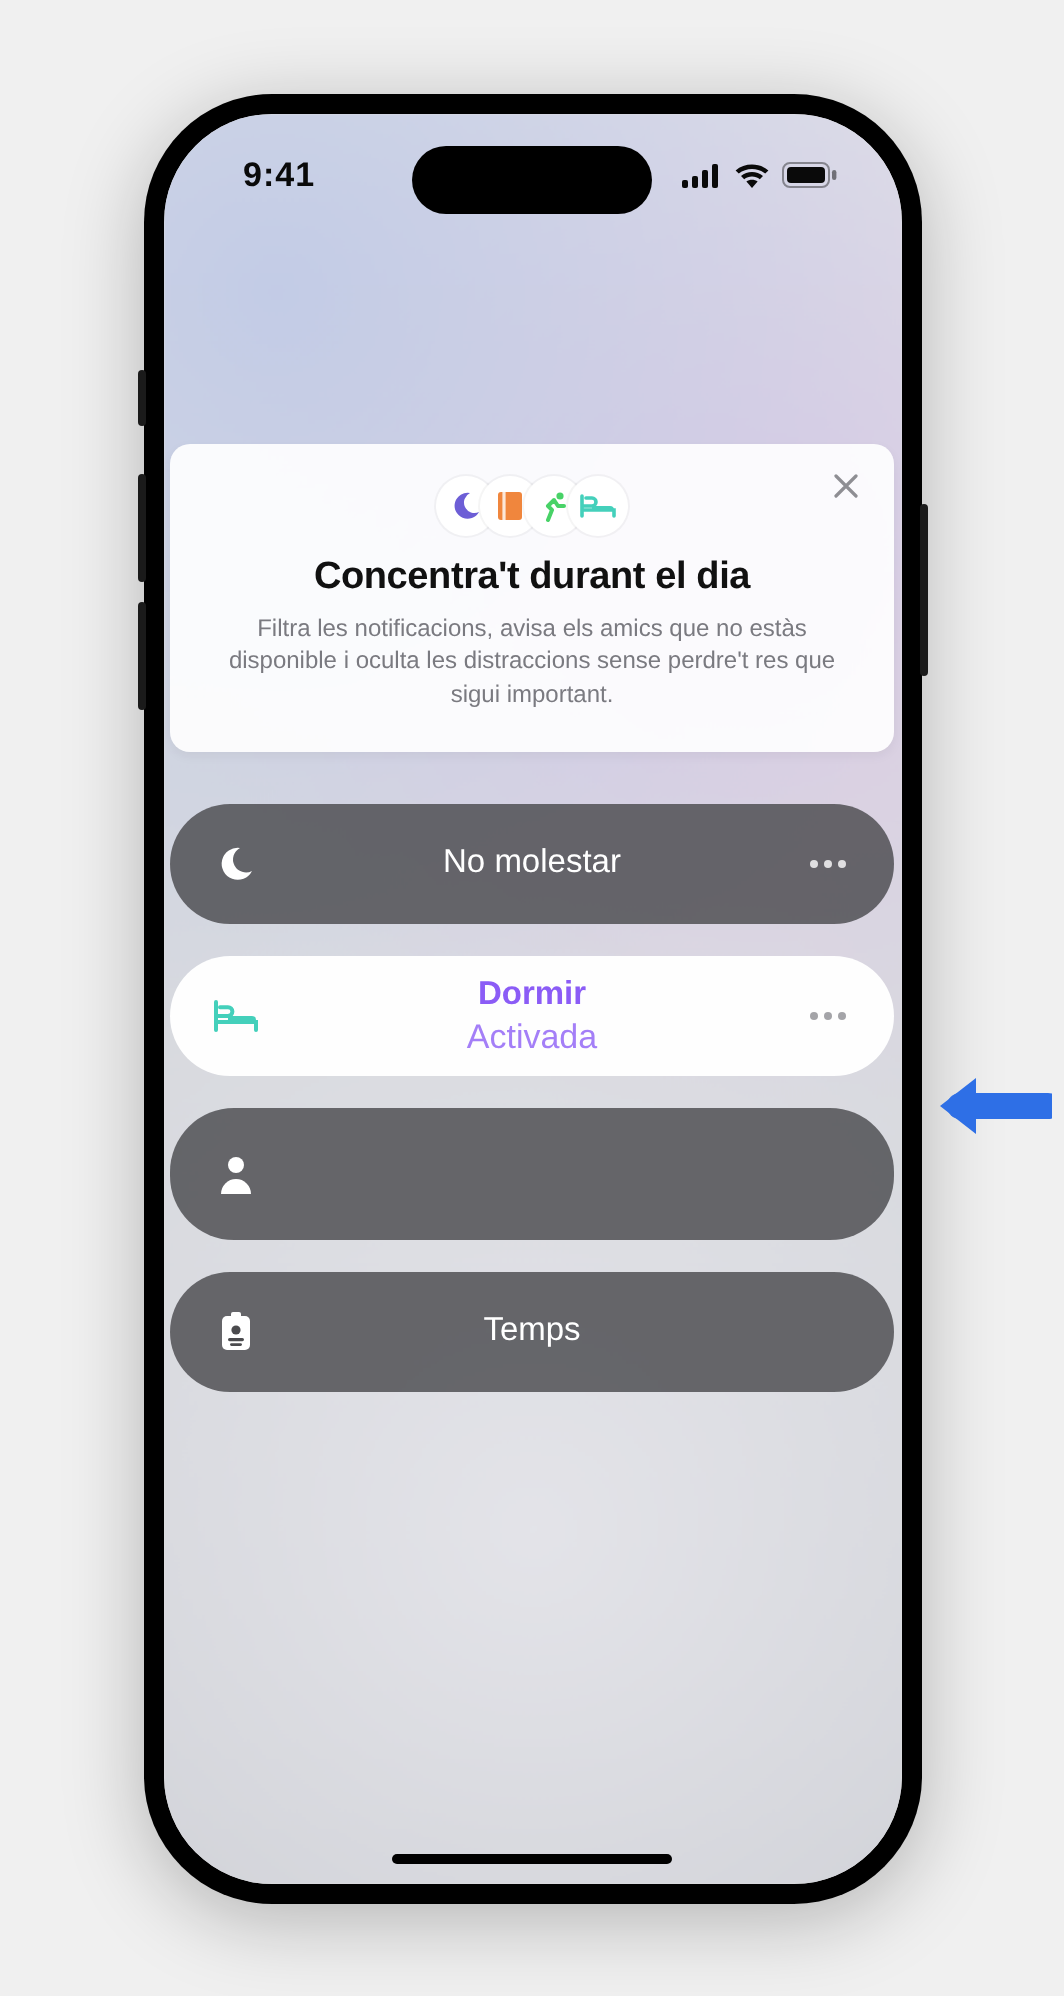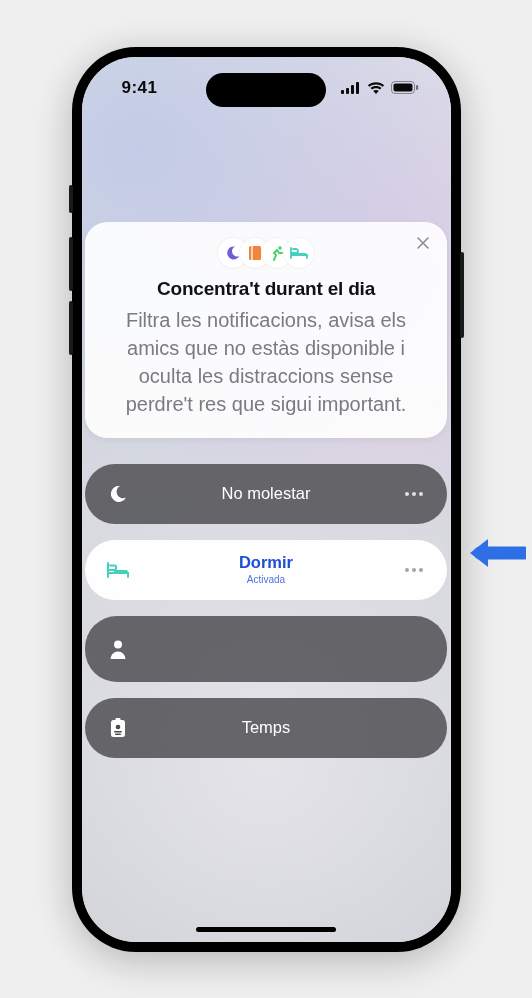--- a/index.html
+++ b/index.html
@@ -72,21 +72,21 @@
       position: absolute; inset: 0;
       padding: 165px 20px 0;
       display: flex; flex-direction: column;
       align-items: center;
     }
 
     
     .intro-card {
       width: 362px;
       background: rgba(255,255,255,.9);
-      border-radius: 22px;
+      border-radius: 10px;
       padding: 16px 22px 20px;
       position: relative;
       text-align: center;
       box-shadow: 0 2px 6px rgba(0,0,0,.05);
     }
     .intro-close {
       position: absolute; top:12px; right:14px;
       width: 20px; height: 20px;
       color: #8e8e93; font-size: 17px; line-height:20px;
       cursor: pointer;
@@ -101,21 +101,21 @@
       display: inline-flex; align-items: center; justify-content: center;
       margin: 0 -4px;
       box-shadow: 0 0 0 1px rgba(0,0,0,.04);
     }
     .intro-title {
       font-size: 19px; font-weight: 700; color: #111;
       margin-bottom: 6px;
       letter-spacing: -.2px;
     }
     .intro-desc {
-      font-size: 20px; color: #7a7a80; line-height: 1.4;
+      font-size: 12px; color: #7a7a80; line-height: 1.4;
       padding: 0 2px;
     }
 
     .focus-list {
       margin-top: 26px;
       width: 362px;
       display: flex; flex-direction: column;
       gap: 16px;
       justify-content: flex-end;
     }
@@ -127,33 +127,33 @@
       padding: 0 20px;
       cursor: pointer;
     }
     .focus-item.tall { height: 66px; }
     .focus-item.dark {
       background: rgba(75,75,78,.82);
       color: #fff;
     }
     .focus-item.light {
       background: rgba(255,255,255,.96);
-      color: #1d4ed8;
+      color: #8b5cf6;
     }
     .focus-icon {
       width: 26px; display:flex; align-items:center; justify-content:center;
     }
     .focus-labels {
       flex: 1;
       text-align: center;
       line-height: 1.15;
     }
     .focus-title { font-size: 16.5px; font-weight: 500; }
     .focus-item.light .focus-title { font-weight: 600; }
-    .focus-sub { font-size: 10px; opacity: .78; margin-top:2px; }
+    .focus-sub { font-size: 17px; opacity: .78; margin-top:2px; }
     .focus-item.dark .focus-sub { color: rgba(255,255,255,.78); }
     .focus-more {
       width: 26px; display:flex; justify-content:center;
       font-size: 20px; letter-spacing: 1px;
       opacity: .8;
     }
     .focus-item.dark .focus-more { color: #fff; }
     .focus-item.light .focus-more { color: #8e8e93; }
 
     .home-indicator {

